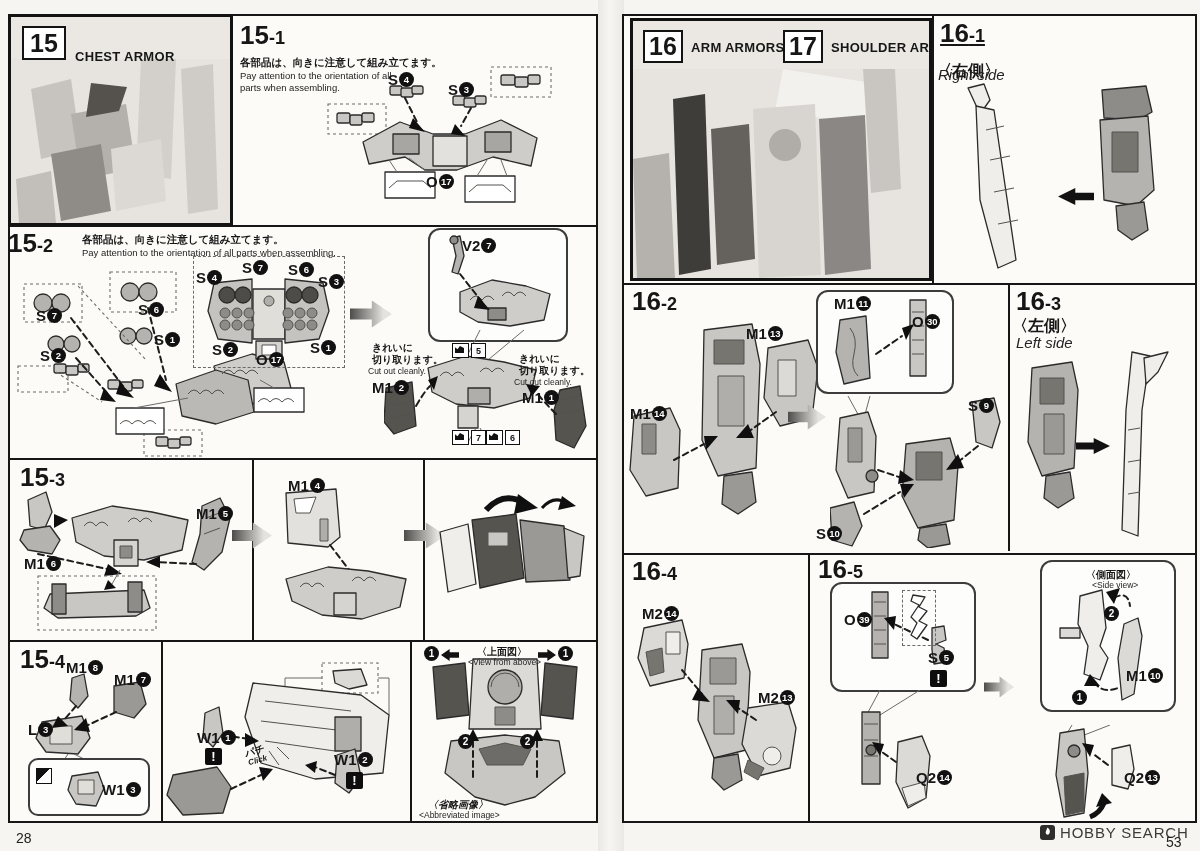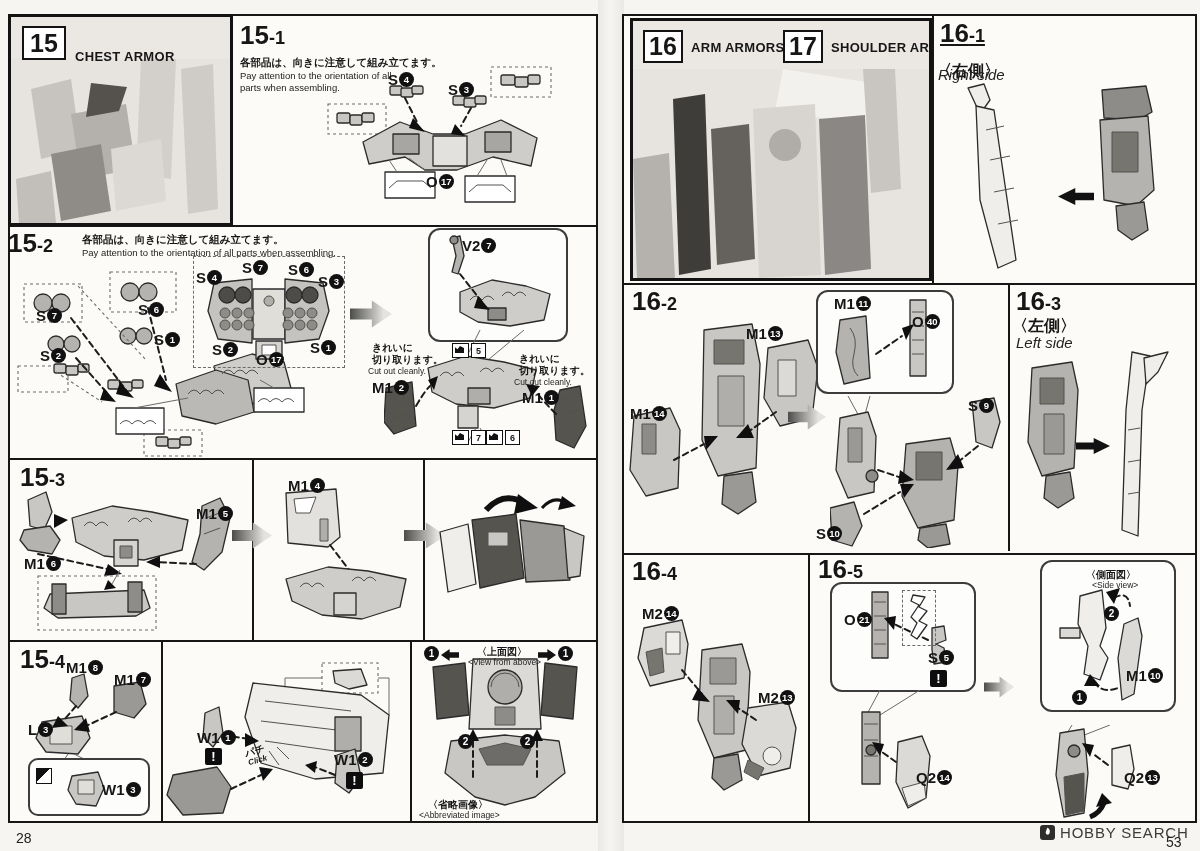--- a/index.html
+++ b/index.html
@@ -460,21 +460,21 @@
       <polygon class="ah" points="116,96 122,84 128,96"></polygon>
   </svg>
   <div class="badge" style="left:424px;top:646px;">1</div>
   <div class="sarrow" style="left:441px;top:649px;width:18px;height:12px;"></div>
   <div class="sarrow r" style="left:538px;top:649px;width:18px;height:12px;"></div>
   <div class="badge" style="left:558px;top:646px;">1</div>
   <div class="small-jp" style="left:477px;top:645px;">〈上面図〉</div>
   <div class="small-en" style="left:468px;top:657px;">&lt;View from above&gt;</div>
   <div class="badge" style="left:458px;top:734px;">2</div>
   <div class="badge" style="left:520px;top:734px;">2</div>
-  <div class="small-jp" style="left:428px;top:798px;">〈省略画像〉</div>
+  <div class="small-jp" style="left:428px;top:798px;font-style:italic;">〈省略画像〉</div>
   <div class="small-en" style="left:419px;top:810px;">&lt;Abbreviated image&gt;</div>
 
   <div class="pageno" style="left:16px;top:830px;">28</div>
 
   <div class="pagebox" style="left:622px;top:14px;width:575px;height:809px;"></div>
   <div class="gutter"></div>
 
   <div class="hline" style="left:624px;top:283px;width:571px;"></div>
   <div class="hline" style="left:624px;top:553px;width:571px;"></div>
   <div class="vline" style="left:932px;top:16px;height:267px;"></div>
@@ -547,21 +547,21 @@
       <path class="dash" d="M58,62 L84,44"></path>
         <polygon class="ah" points="84,36 96,32 88,48"></polygon>
     </svg>
   </div>
   <div class="part" style="left:834px;top:296px;">
       <span>M1</span>
       <span class="cnum">11</span>
     </div>
   <div class="part" style="left:912px;top:314px;">
       <span>O</span>
-      <span class="cnum">40</span>
+      <span class="cnum">30</span>
     </div>
 
   <svg class="abs" style="left:830px;top:396px;" width="176" height="152" viewBox="0 0 176 152">
     <path class="ptr" d="M18,0 L30,22 M40,0 L34,22"></path>
     <polygon class="p" fill="#c9c7c3" points="10,22 38,16 46,40 44,96 18,102 6,74"></polygon>
     <rect x="18" y="32" width="14" height="34" class="pl" fill="#9b9995"></rect>
     <circle cx="42" cy="80" r="6" class="p" fill="#8e8c88"></circle>
     <polygon class="p" fill="#b5b3af" points="76,48 120,42 128,70 124,124 88,132 72,100"></polygon>
     <rect x="86" y="56" width="26" height="28" class="pl" fill="#77756f"></rect>
     <polygon class="p" fill="#9b9995" points="90,132 116,128 120,148 98,152 88,144"></polygon>
@@ -633,21 +633,21 @@
         <polygon class="ah" points="64,32 52,34 62,46"></polygon>
     </svg>
   </div>
   <div class="dashbox" style="left:902px;top:590px;width:34px;height:56px;">
     <svg width="31" height="53" viewBox="0 0 31 53">
       <polygon class="p" fill="#fff" points="10,4 22,6 16,16 24,20 16,30 24,34 14,48 8,44 14,32 8,26 16,14 8,10"></polygon>
     </svg>
   </div>
   <div class="part" style="left:844px;top:612px;">
       <span>O</span>
-      <span class="cnum">21</span>
+      <span class="cnum">39</span>
     </div>
   <div class="part" style="left:928px;top:650px;">
       <span>S</span>
       <span class="cnum">5</span>
     </div>
   <div class="warn" style="left:930px;top:670px;">!</div>
   <svg class="abs" style="left:836px;top:690px;" width="150" height="128" viewBox="0 0 150 128">
     <path class="ptr" d="M44,0 L30,26 M84,0 L36,30"></path>
     <rect x="26" y="22" width="18" height="72" class="p" fill="#b5b3af"></rect>
     <path class="pl" d="M28,34 l14,0 M28,50 l14,0 M28,66 l14,0" fill="none"></path>

